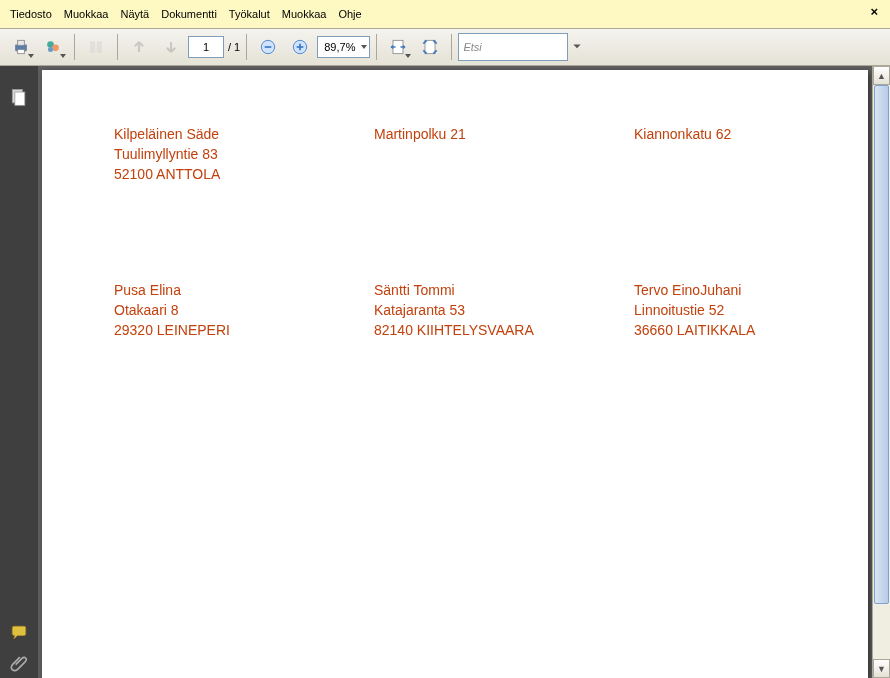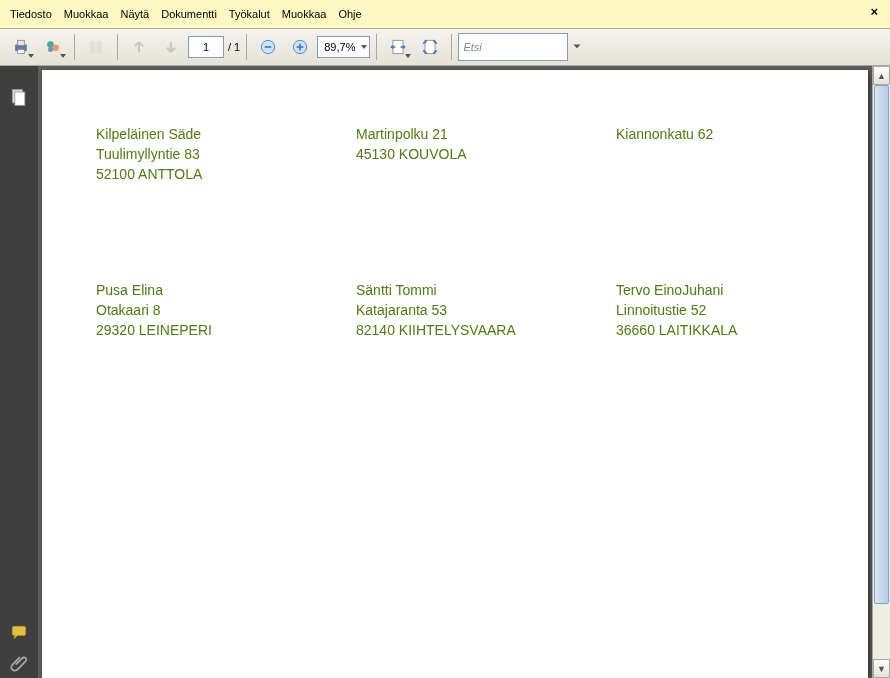--- a/index.html
+++ b/index.html
@@ -31,21 +31,21 @@
 .sidebar{width:38px;background:#3f3f3f;display:flex;flex-direction:column;align-items:center;padding-top:16px;gap:0}
 .sidebar .sbtn{width:26px;height:30px;display:flex;align-items:center;justify-content:center;cursor:pointer}
 .sidebar .spacer{flex:1}
 .sidebar svg{width:20px;height:20px}
 .docarea{flex:1;background:#606060;padding:4px 0 0 4px;overflow:hidden;position:relative}
 .scroll-v{position:absolute;right:0;top:0;bottom:0;width:17px;background:#ece9d8;border-left:1px solid #aca899;display:flex;flex-direction:column}
 .scroll-v .arrow{height:17px;background:linear-gradient(to bottom,#fefefe,#e5e2d6);border:1px solid #aca899;display:flex;align-items:center;justify-content:center;font-size:9px;color:#555;cursor:pointer}
 .scroll-v .track{flex:1;background:#f0ede1;position:relative}
 .scroll-v .thumb{position:absolute;left:1px;right:1px;top:0;height:90%;background:linear-gradient(to right,#dbe5f1,#b5cce8);border:1px solid #7da2ce;border-radius:2px}
 .page{background:#fff;width:826px;height:100%;box-shadow:2px 2px 6px #0008;padding:54px 0 0 0;box-sizing:border-box}
-.addresses{display:grid;grid-template-columns:260px 260px 260px;column-gap:0;row-gap:96px;padding-left:54px;font-family:Arial,sans-serif;font-size:14px;line-height:20px;color:#4d7c0f}
+.addresses{display:grid;grid-template-columns:260px 260px 260px;column-gap:0;row-gap:96px;padding-left:72px;font-family:Arial,sans-serif;font-size:14px;line-height:20px;color:#c2410c}
 .addresses .entry div{white-space:nowrap}
 </style>
 </head>
 <body>
 
 <div class="window">
 
 
   <div class="menubar">
     <span>Tiedosto</span>
@@ -161,21 +161,20 @@
     <div class="docarea">
       <div class="page">
         <div class="addresses" id="addr-grid">
             <div class="entry">
               <div>Kilpeläinen Säde</div>
               <div>Tuulimyllyntie 83</div>
               <div>52100  ANTTOLA</div>
             </div>
             <div class="entry">
               <div>Martinpolku 21</div>
-              <div>45130  KOUVOLA</div>
             </div>
             <div class="entry">
               <div>Kiannonkatu 62</div>
             </div>
             <div class="entry">
               <div>Pusa Elina</div>
               <div>Otakaari 8</div>
               <div>29320  LEINEPERI</div>
             </div>
             <div class="entry">

